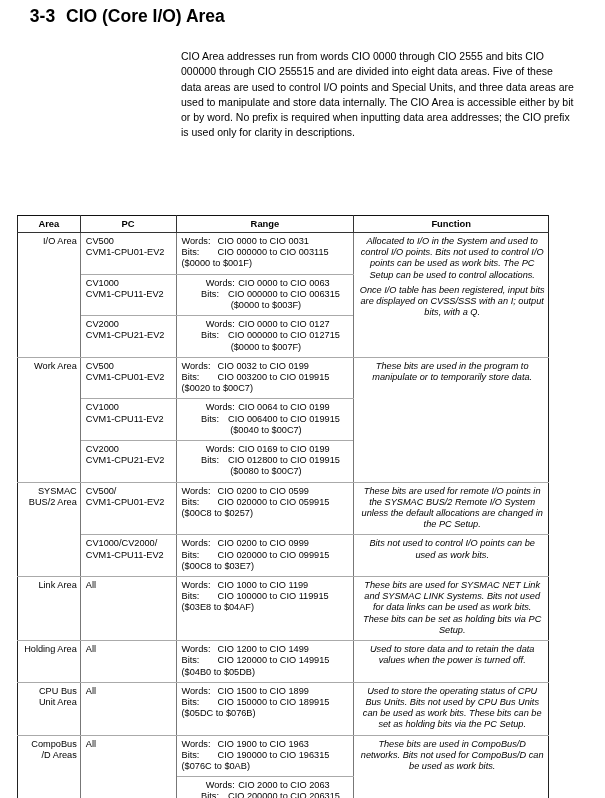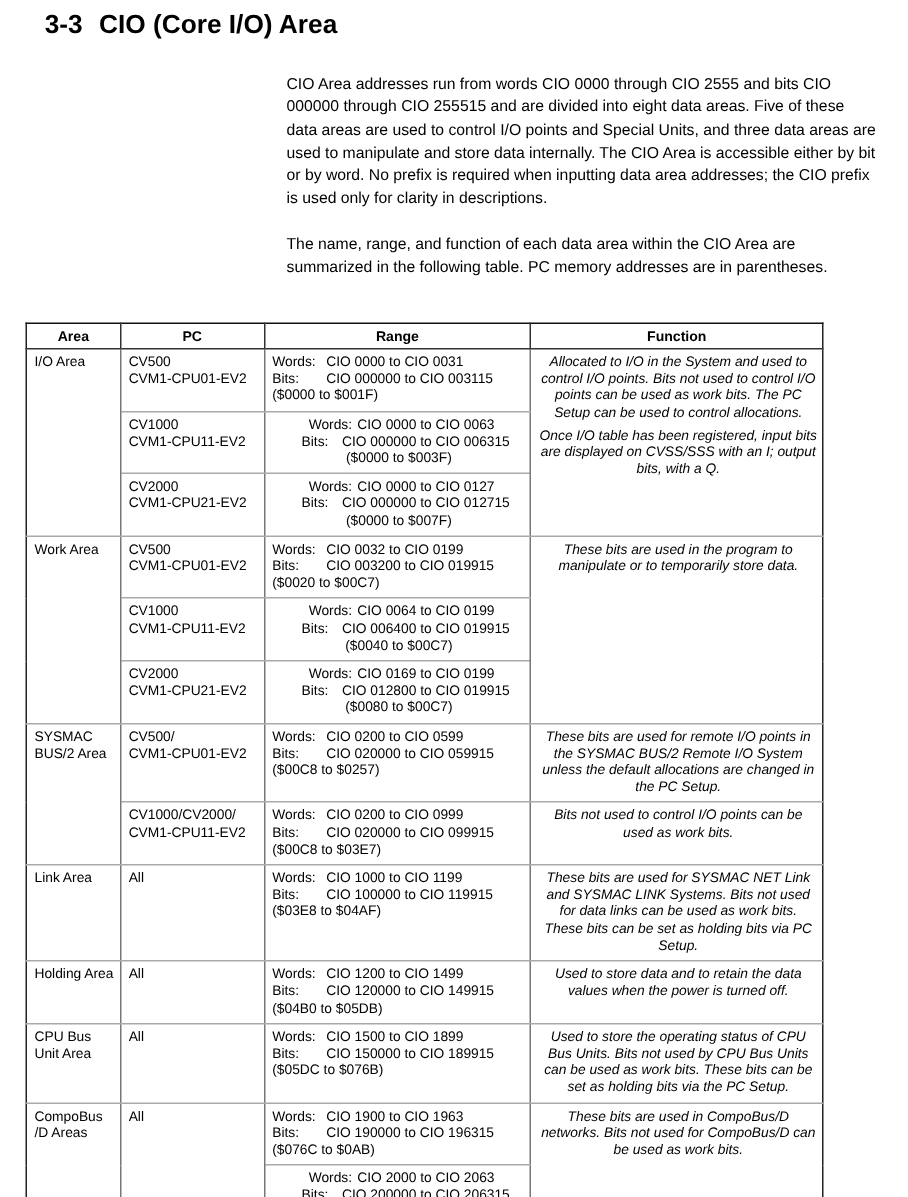--- a/index.html
+++ b/index.html
@@ -23,21 +23,21 @@
       font-weight: bold;
       white-space: nowrap;
     }
     .heading .num {
       display: inline-block;
       width: 47px;
       text-align: center;
     }
     .intro {
       position: absolute;
-      left: 191px;
+      left: 181px;
       top: 49px;
       width: 395px;
       font-size: 10.5px;
       line-height: 15.3px;
     }
     .intro p {
       margin: 0 0 15px 0;
     }
     table.cio {
       position: absolute;
@@ -58,21 +58,21 @@
       height: 12px;
     }
     table.cio td {
       vertical-align: top;
       padding: 3px 3px 4px 5px;
       border-left: 1px solid #777;
       border-right: 1px solid #777;
       border-top: 1px solid #aaa;
       border-bottom: 1px solid #aaa;
     }
-    table.cio td.area { width: 55px; }
+    table.cio td.area { width: 55px; text-align: right; }
     table.cio td.pc { width: 89px; margin-top: 20px; }
     table.cio td.range { width: 172px; }
     table.cio td.func { width: 205px; font-style: italic; }
     table.cio tr.group-start td {
       border-top: 1px solid #777;
     }
     table.cio tr.last td {
       border-bottom: 1.5px solid #111;
     }
     table.cio td:first-child { border-left: 1.5px solid #222; }
@@ -88,21 +88,20 @@
   </style>
 </head>
 <body>
 
 <div class="heading">
   <span class="num">3-3</span><span>CIO (Core I/O) Area</span>
 </div>
 
 <div class="intro">
   <p>CIO Area addresses run from words CIO 0000 through CIO 2555 and bits CIO 000000 through CIO 255515 and are divided into eight data areas. Five of these data areas are used to control I/O points and Special Units, and three data areas are used to manipulate and store data internally. The CIO Area is accessible either by bit or by word. No prefix is required when inputting data area addresses; the CIO prefix is used only for clarity in descriptions.</p>
-  <p>The name, range, and function of each data area within the CIO Area are summarized in the following table. PC memory addresses are in parentheses.</p>
 </div>
 
 <table class="cio">
   <thead>
     <tr>
       <th>Area</th>
       <th>PC</th>
       <th>Range</th>
       <th>Function</th>
     </tr>

